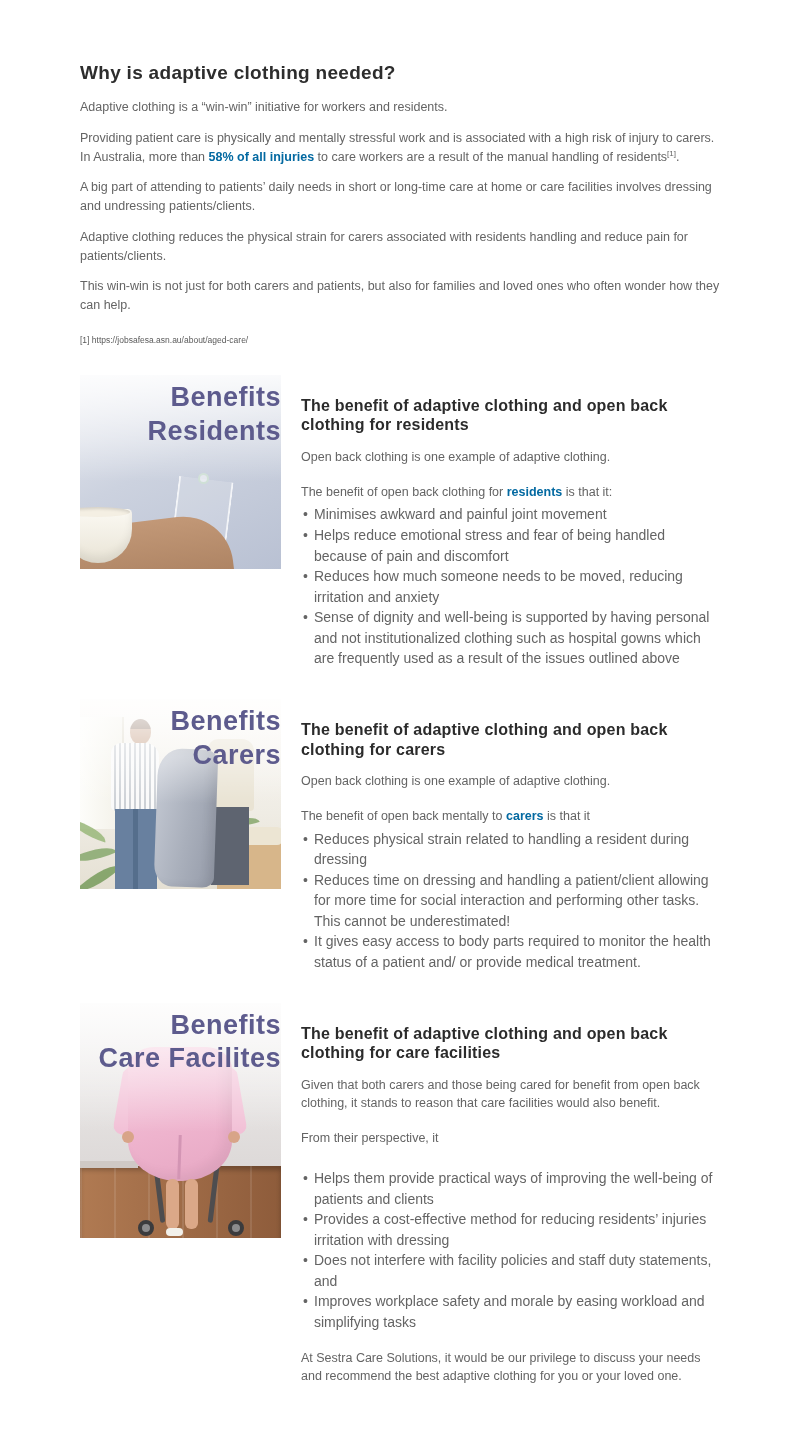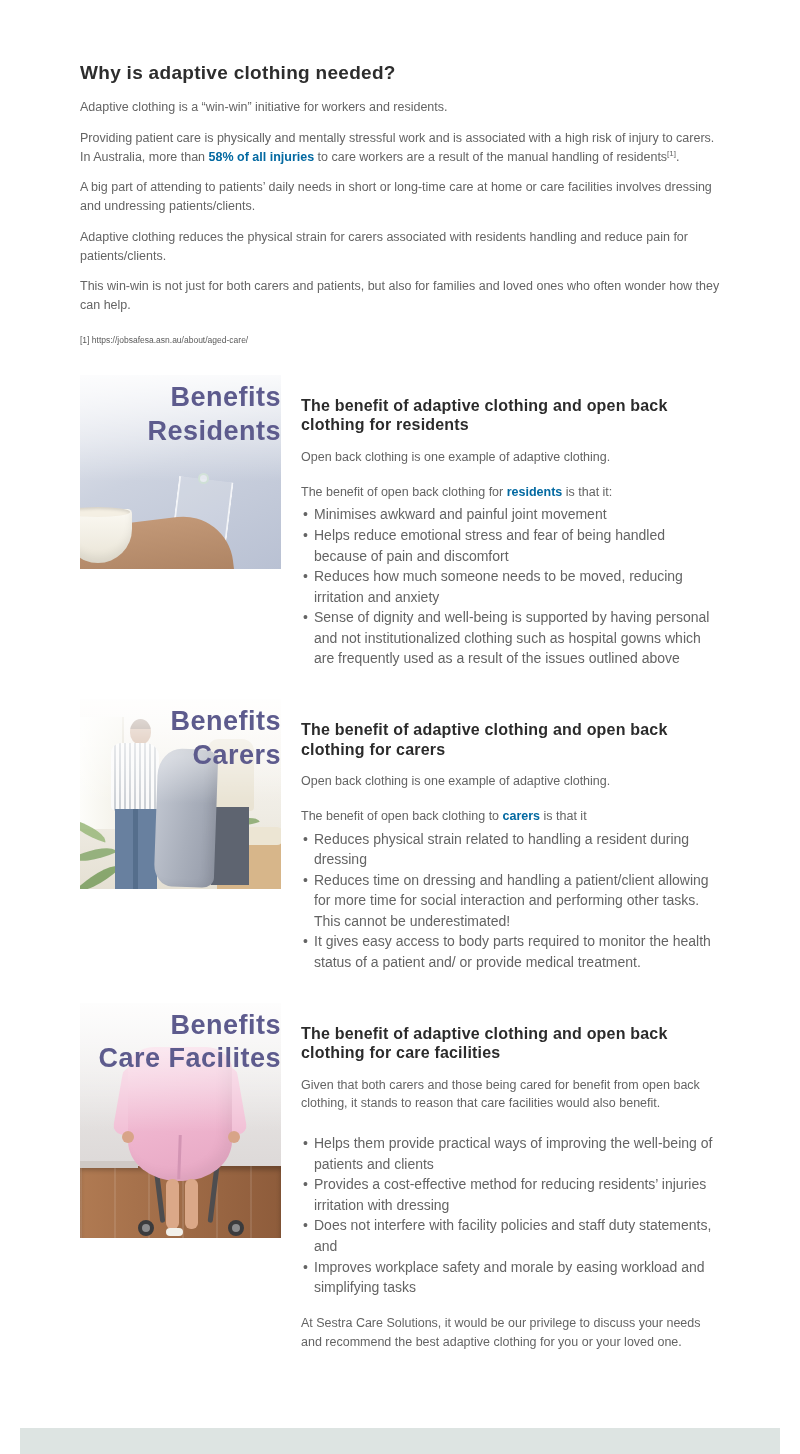--- a/index.html
+++ b/index.html
@@ -152,21 +152,21 @@
     <div class="car-f1-torso"></div>
     <div class="car-f1-jeans"></div>
     <div class="car-garment"></div>
     <div class="haze"></div>
     <div class="overlay-title">Benefits
 Carers</div>
   </div>
   <div class="text-col">
     <h2 class="benefit-heading">The benefit of adaptive clothing and open back clothing for carers</h2>
     <p class="btext mb16">Open back clothing is one example of adaptive clothing.</p>
-    <p class="btext lead"><span>The benefit of open back clothing to </span><span class="bld">carers</span><span> is that it</span></p>
+    <p class="btext lead"><span>The benefit of open back mentally to </span><span class="bld">carers</span><span> is that it</span></p>
     <ul class="bullets">
       <li>Reduces physical strain related to handling a resident during dressing</li>
       <li>Reduces time on dressing and handling a patient/client allowing for more time for social interaction and performing other tasks. This cannot be underestimated!</li>
       <li>It gives easy access to body parts required to monitor the health status of a patient and/ or provide medical treatment.</li>
     </ul>
   </div>
 </section>
 
 <section class="benefit-row">
   <div class="img-card h235 scene scene-fac">
@@ -187,20 +187,21 @@
     <div class="fac-shoe"></div>
     <div class="fac-wheel w1"></div>
     <div class="fac-wheel w2"></div>
     <div class="haze"></div>
     <div class="overlay-title">Benefits
 Care Facilites</div>
   </div>
   <div class="text-col">
     <h2 class="benefit-heading">The benefit of adaptive clothing and open back clothing for care facilities</h2>
     <p class="btext mb16">Given that both carers and those being cared for benefit from open back clothing, it stands to reason that care facilities would also benefit.</p>
+    <p class="btext">From their perspective, it</p>
     <ul class="bullets spaced">
       <li>Helps them provide practical ways of improving the well-being of patients and clients</li>
       <li>Provides a cost-effective method for reducing residents’ injuries irritation with dressing</li>
       <li>Does not interfere with facility policies and staff duty statements, and</li>
       <li>Improves workplace safety and morale by easing workload and simplifying tasks</li>
     </ul>
     <p class="btext mt16">At Sestra Care Solutions, it would be our privilege to discuss your needs and recommend the best adaptive clothing for you or your loved one.</p>
   </div>
 </section>
 

